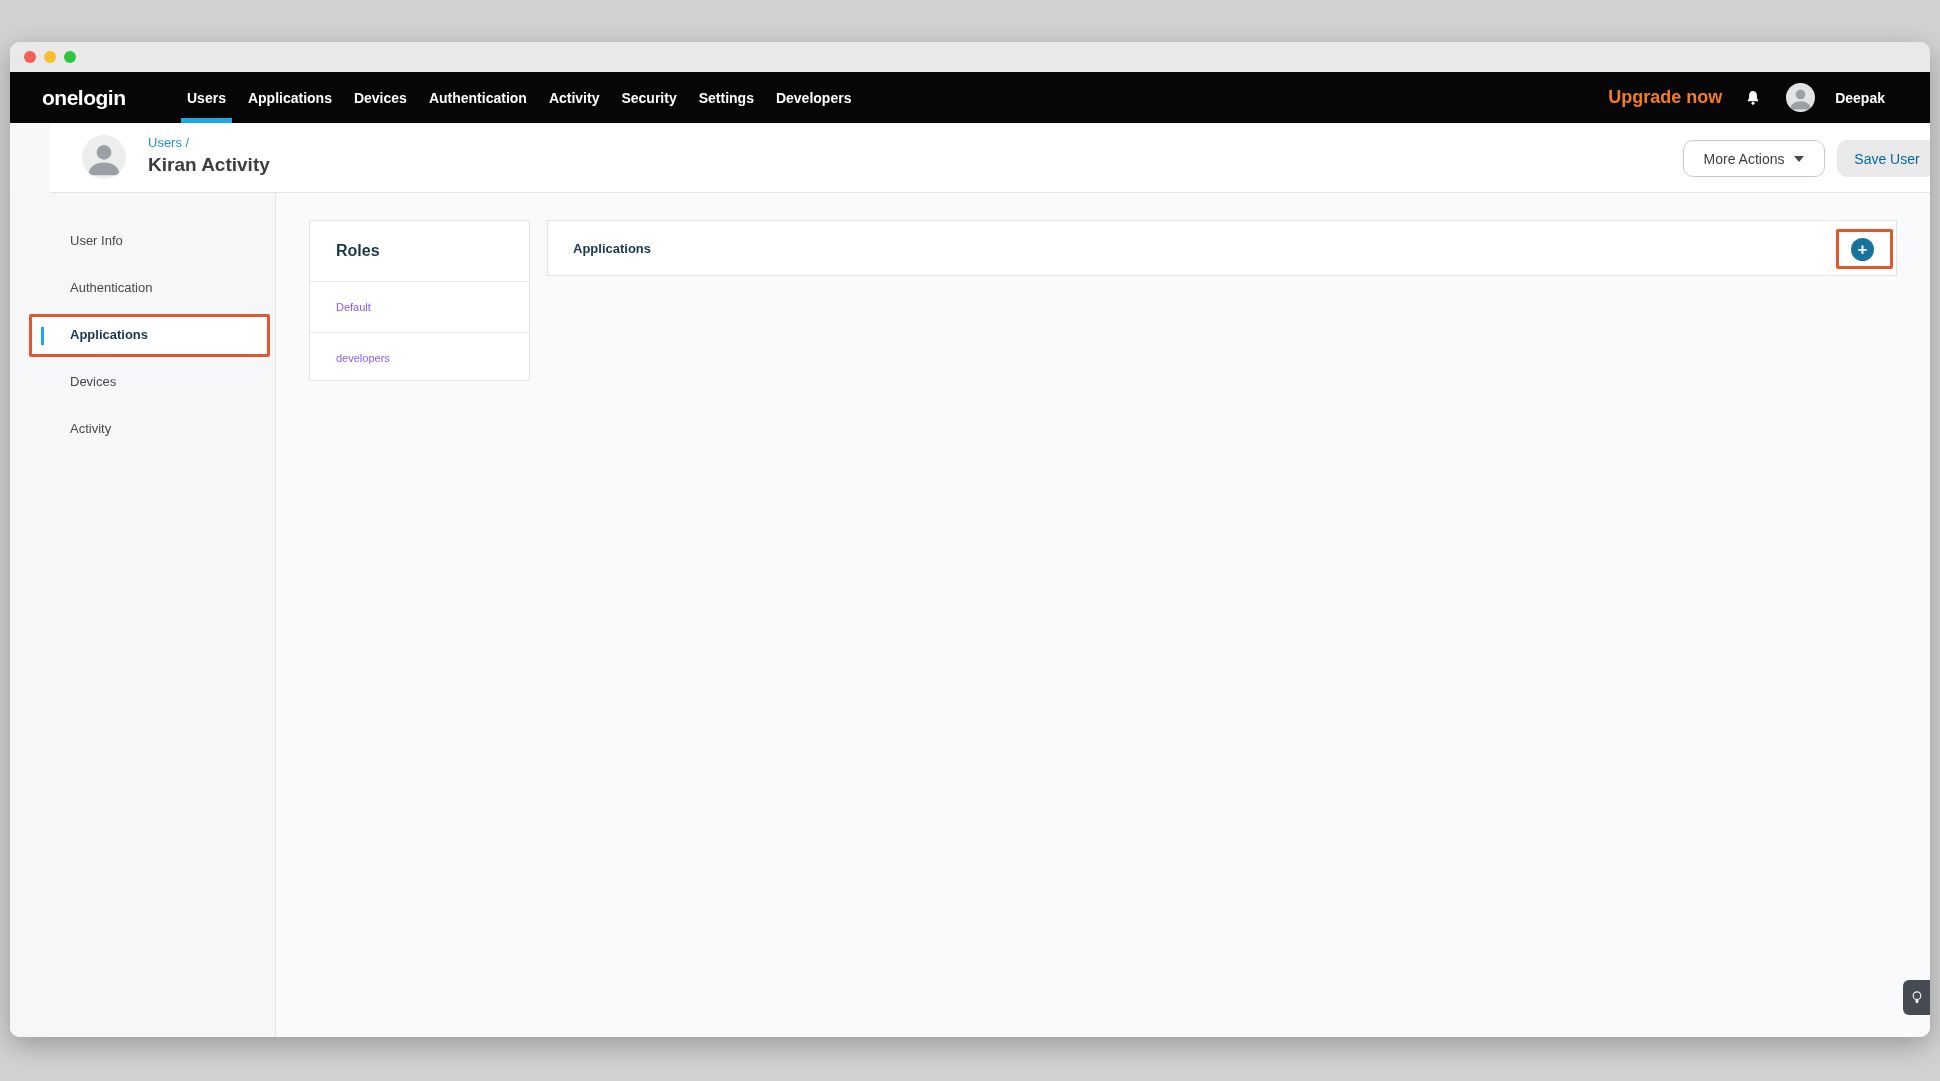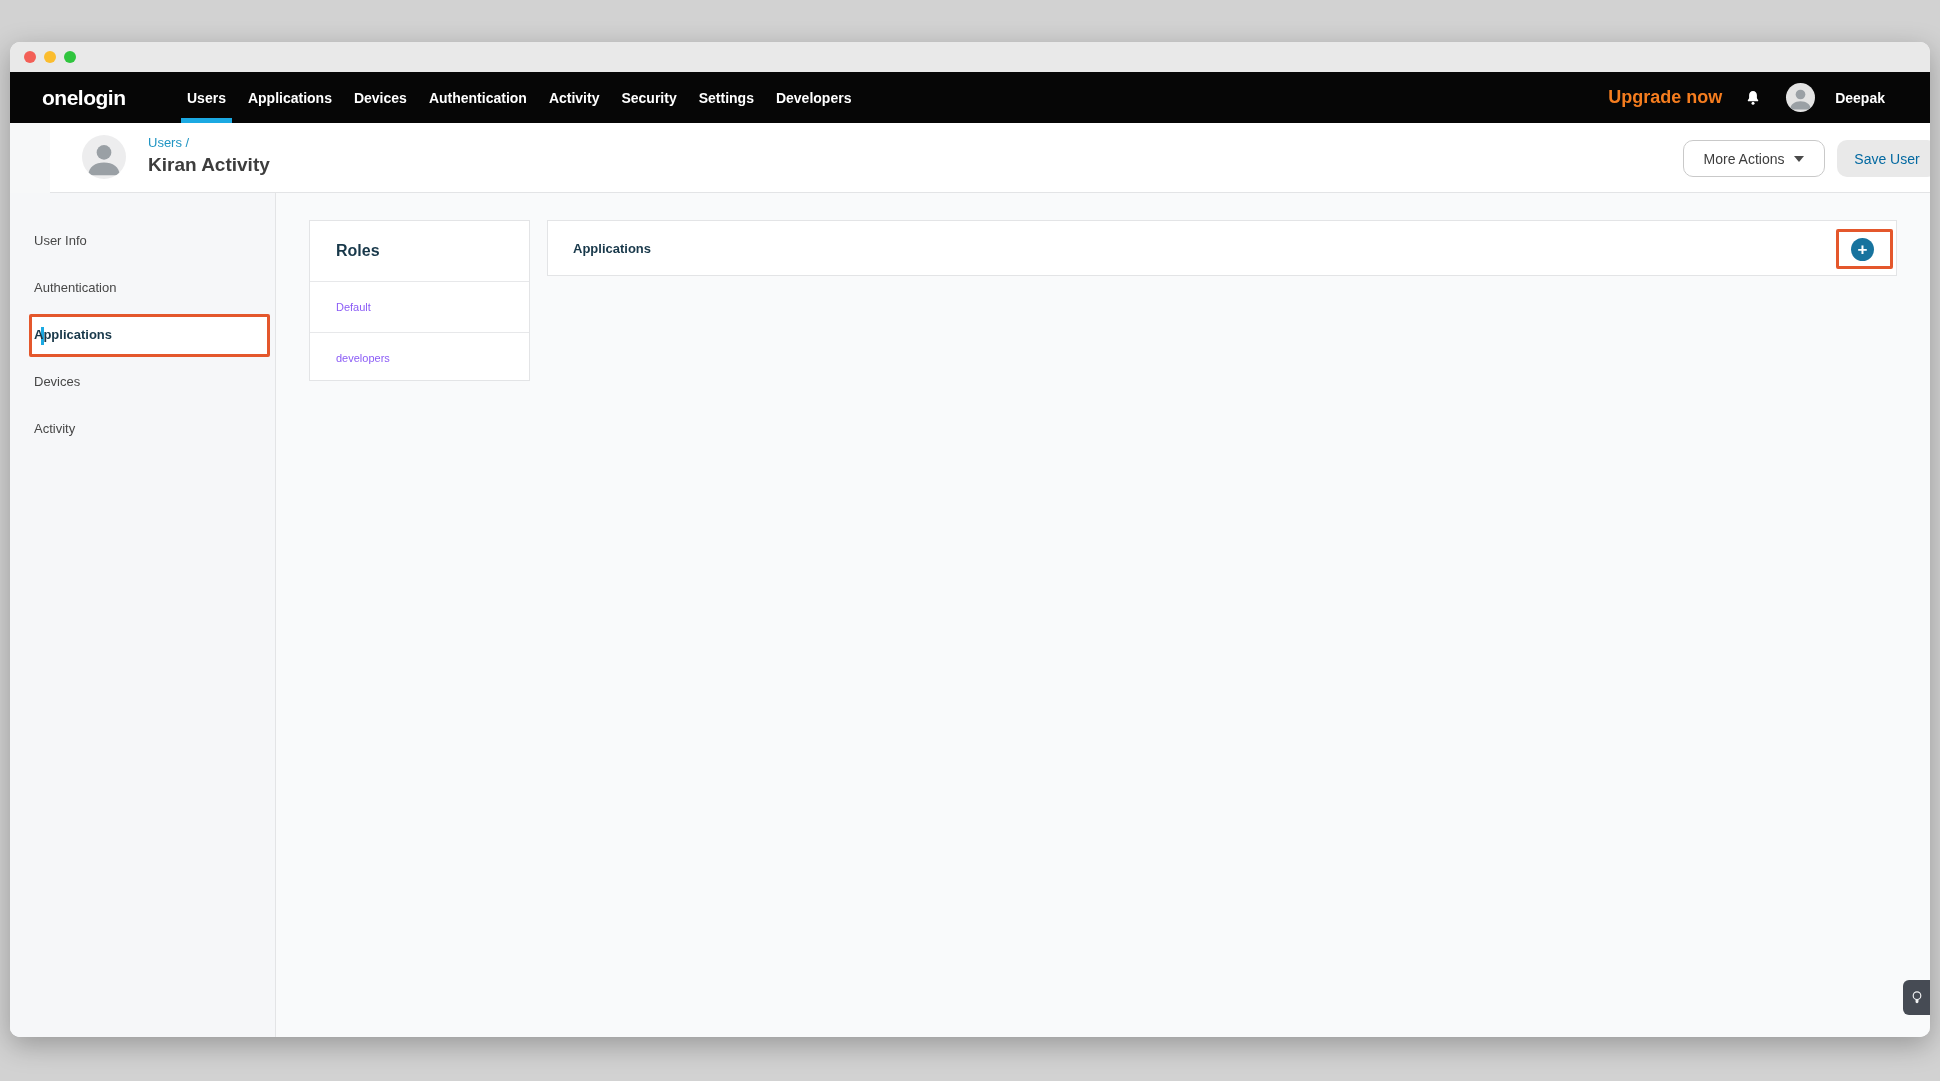--- a/index.html
+++ b/index.html
@@ -86,21 +86,21 @@
   .btn-save { left:1787px; width:100px; background:#e9e9e9; border:none; color:#0369a1; }
 
   
   .content { position:absolute; left:0; top:151px; width:100%; height:844px; background:#f9fafb; }
 
   .sidebar {
     position:absolute; left:0; top:0; width:266px; height:100%;
     background:#f6f7f9; border-right:1px solid #e3e4e6; padding-top:24px;
   }
   .side-item {
-    position:relative; height:47px; display:flex; align-items:center; padding-left:24px;
+    position:relative; height:47px; display:flex; align-items:center; padding-left:60px;
     font-size:13px; color:#474747; cursor:pointer; z-index:1;
   }
   .side-item.active { font-weight:700; color:#18384a; }
   .active-bg {
     position:absolute; left:19px; top:121px; width:241px; height:43px;
     background:#fff; border:3px solid #e4572c; border-radius:2px; z-index:0;
   }
   .active-bg::before {
     content:""; position:absolute; left:9px; top:50%; transform:translateY(-50%);
     width:3px; height:18px; background:#1ba9e2;

